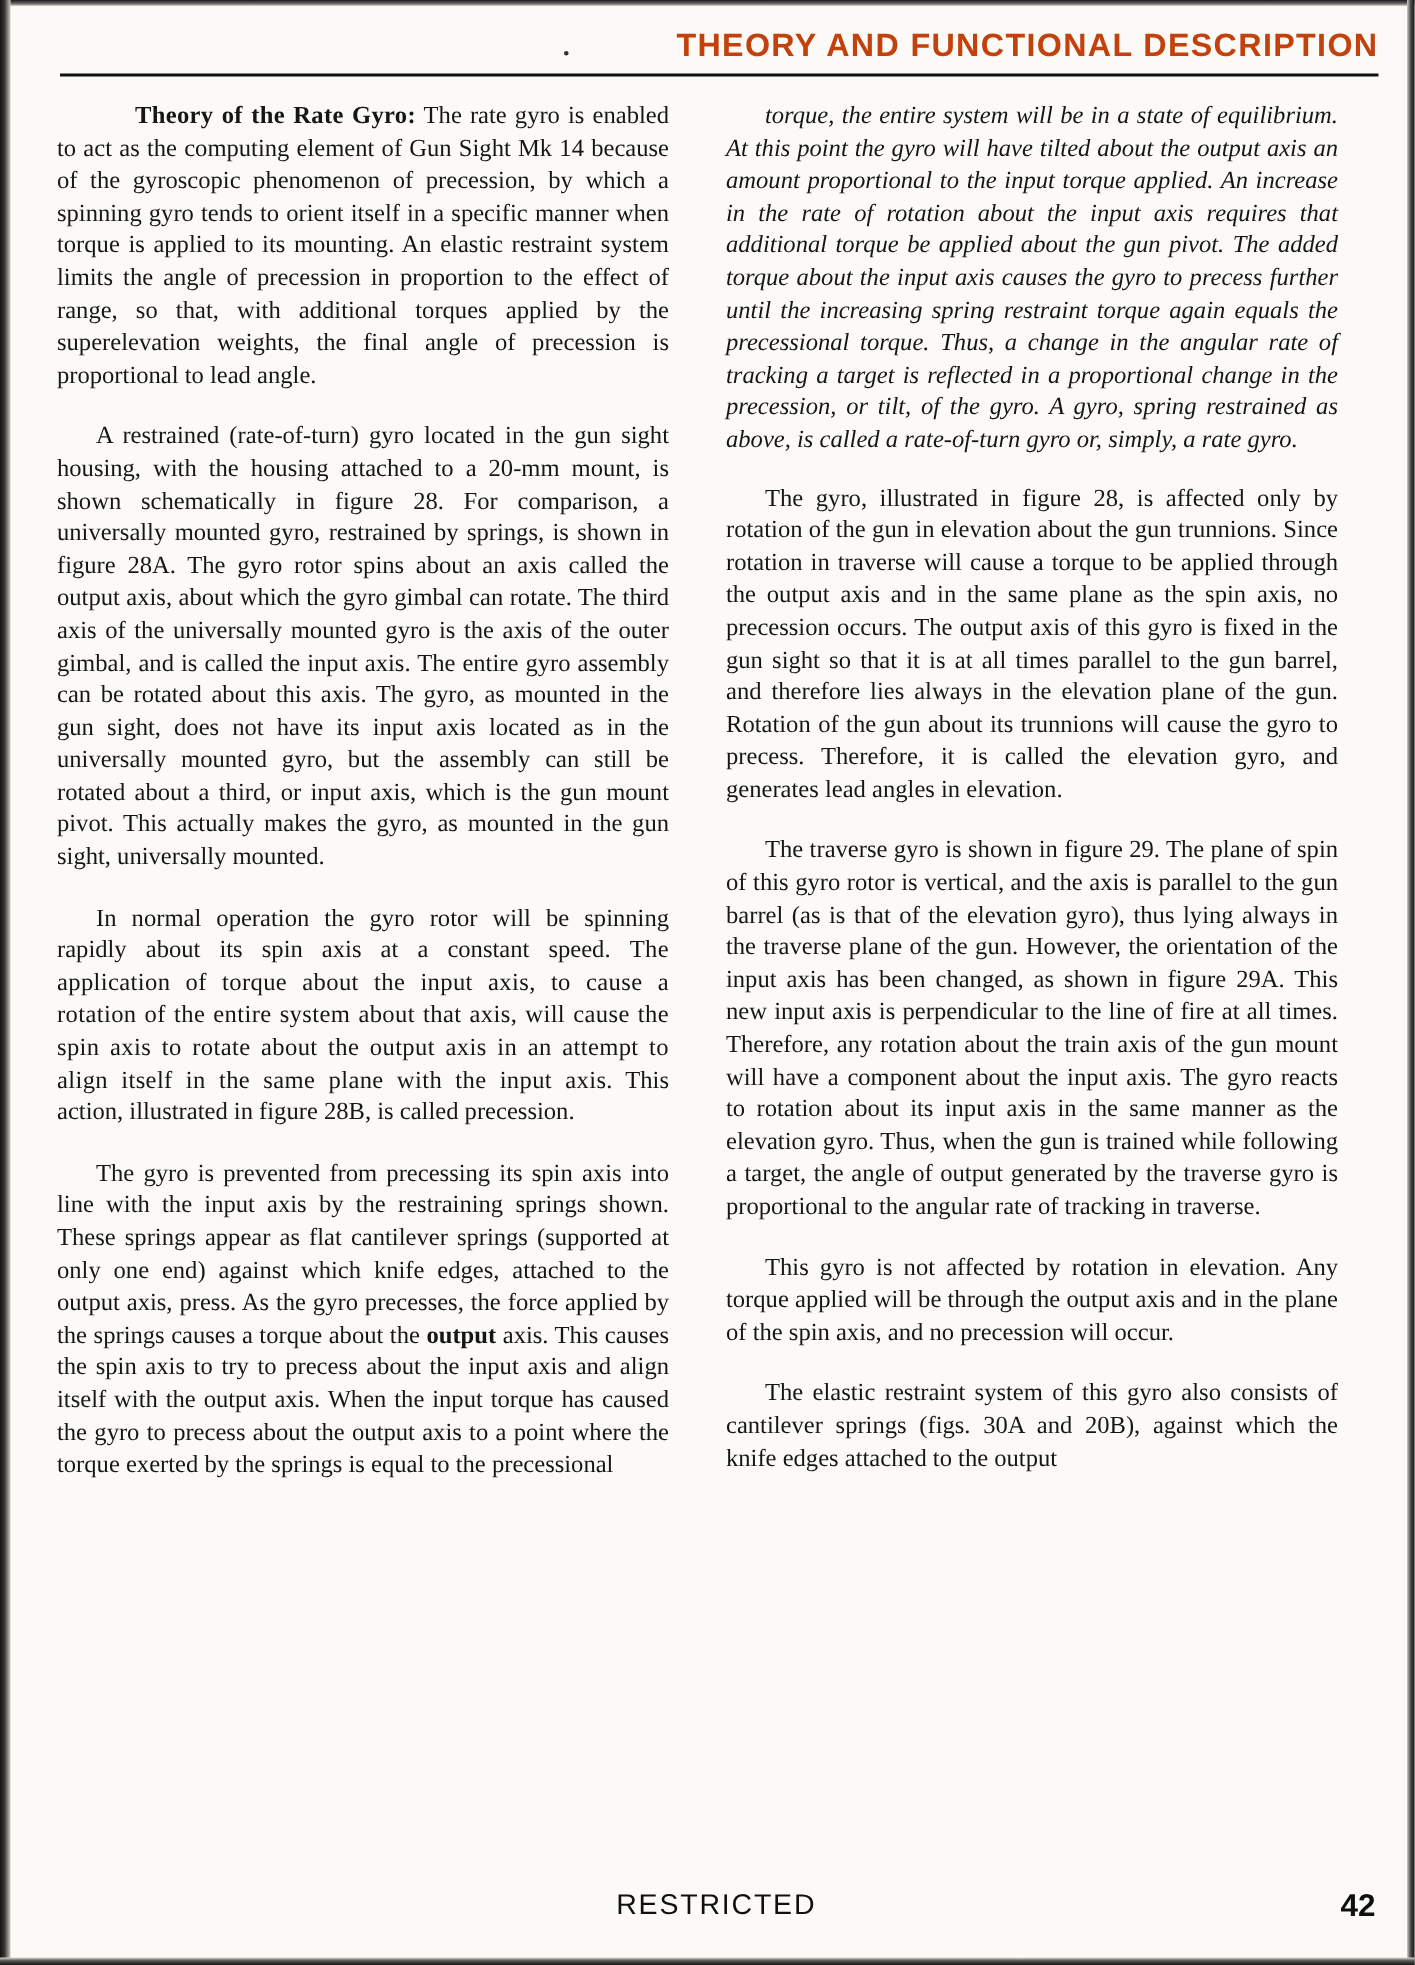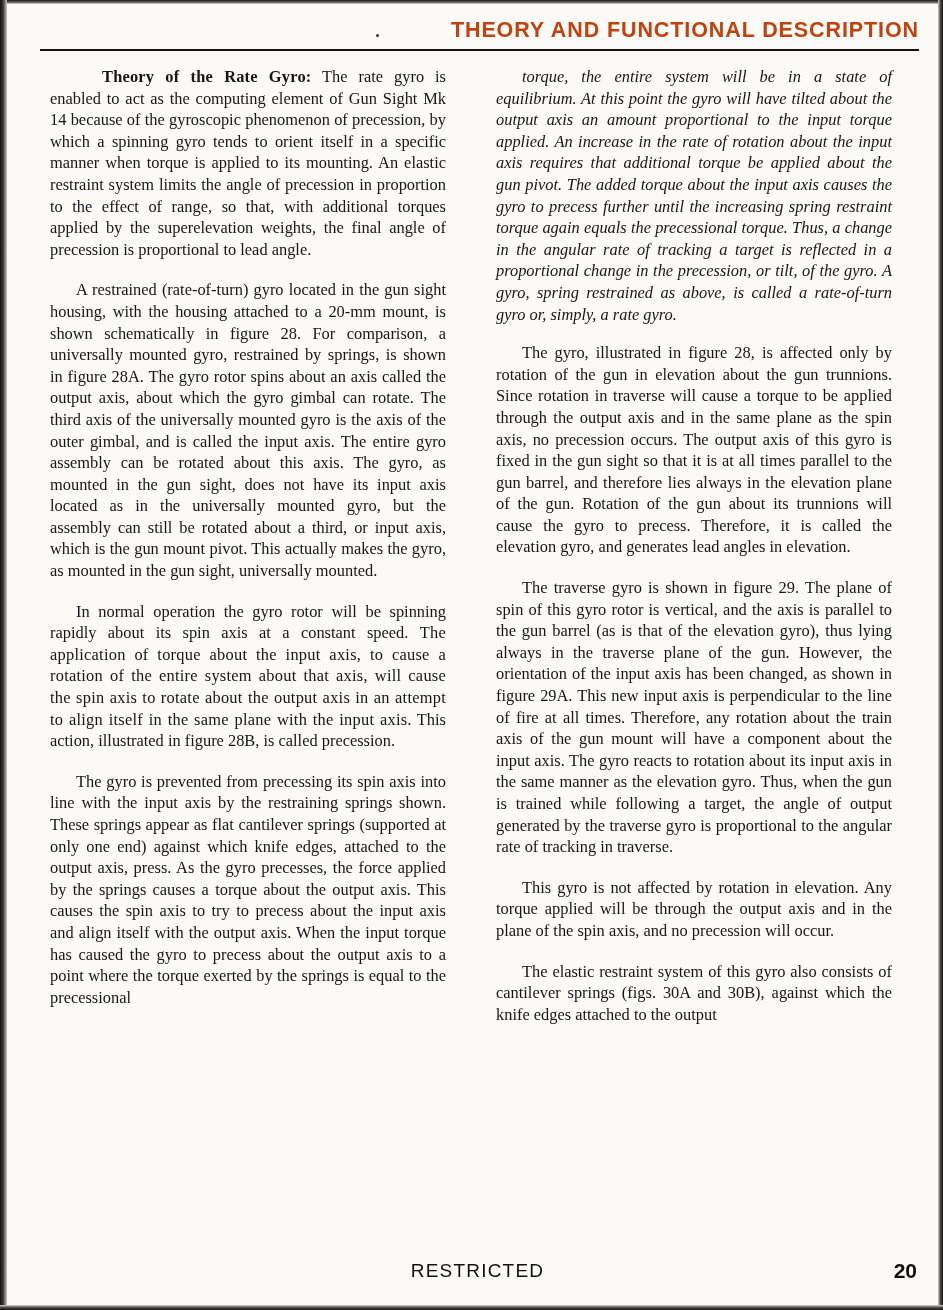--- a/index.html
+++ b/index.html
@@ -91,37 +91,37 @@
   }
   .col {
     width: 408px;
     font-size: 16.4px;
     line-height: 21.6px;
     text-align: justify;
     text-justify: inter-word;
     color: #161616;
   }
   .col p {
-    margin: 0 0 19px 12px;
+    margin: 0 0 19px 0;
     text-indent: 26px;
   }
   .col p.tight {
     margin-bottom: 17px;
     font-style: italic;
   }
   .run-in {
     font-weight: bold;
     letter-spacing: 0.2px;
   }
   .bold-run {
     font-weight: normal;
     letter-spacing: 0.25px;
   }
   .bold-word {
-    font-weight: normal;
+    font-weight: bold;
   }
   .first-para {
     text-indent: 0;
   }
   .first-para .run-in {
     padding-left: 26px;
   }
 
   .footer {
     position: absolute;
@@ -174,23 +174,23 @@
       <p>A restrained (rate-of-turn) gyro located in the gun sight housing, with the housing attached to a 20-mm mount, is shown schematically in figure 28. For comparison, a universally mounted gyro, restrained by springs, is shown in figure 28A. The gyro rotor spins about an axis called the output axis, about which the gyro gimbal can rotate. The third axis of the universally mounted gyro is the axis of the outer gimbal, and is called the input axis. The entire gyro assembly can be rotated about this axis. The gyro, as mounted in the gun sight, does not have its input axis located as in the universally mounted gyro, but the assembly can still be rotated about a third, or input axis, which is the gun mount pivot. This actually makes the gyro, as mounted in the gun sight, universally mounted.</p>
       <p><span>In normal operation the gyro rotor will be spinning rapidly about its spin axis at a constant speed. </span><span class="bold-run">The application of torque about the input axis, to cause a rotation of the entire system about that axis, will cause the spin axis to rotate about the output axis in an attempt to align itself in the same plane with the input axis.</span><span>  This action, illustrated in figure 28B, is called precession.</span></p>
       <p><span>The gyro is prevented from precessing its spin axis into line with the input axis by the restraining springs shown. These springs appear as flat cantilever springs (supported at only one end) against which knife edges, attached to the output axis, press. As the gyro precesses, the force applied by the springs causes a torque about the </span><span class="bold-word">output</span><span> axis. This causes the spin axis to try to precess about the input axis and align itself with the output axis. When the input torque has caused the gyro to precess about the output axis to a point where the torque exerted by the springs is equal to the precessional</span></p>
     </div>
 
     <div class="col">
       <p class="first-para tight">torque, the entire system will be in a state of equilibrium. At this point the gyro will have tilted about the output axis an amount proportional to the input torque applied. An increase in the rate of rotation about the input axis requires that additional torque be applied about the gun pivot. The added torque about the input axis causes the gyro to precess further until the increasing spring restraint torque again equals the precessional torque. Thus, a change in the angular rate of tracking a target is reflected in a proportional change in the precession, or tilt, of the gyro. A gyro, spring restrained as above, is called a rate-of-turn gyro or, simply, a rate gyro.</p>
       <p>The gyro, illustrated in figure 28, is affected only by rotation of the gun in elevation about the gun trunnions. Since rotation in traverse will cause a torque to be applied through the output axis and in the same plane as the spin axis, no precession occurs. The output axis of this gyro is fixed in the gun sight so that it is at all times parallel to the gun barrel, and therefore lies always in the elevation plane of the gun. Rotation of the gun about its trunnions will cause the gyro to precess. Therefore, it is called the elevation gyro, and generates lead angles in elevation.</p>
       <p>The traverse gyro is shown in figure 29. The plane of spin of this gyro rotor is vertical, and the axis is parallel to the gun barrel (as is that of the elevation gyro), thus lying always in the traverse plane of the gun. However, the orientation of the input axis has been changed, as shown in figure 29A. This new input axis is perpendicular to the line of fire at all times. Therefore, any rotation about the train axis of the gun mount will have a component about the input axis. The gyro reacts to rotation about its input axis in the same manner as the elevation gyro. Thus, when the gun is trained while following a target, the angle of output generated by the traverse gyro is proportional to the angular rate of tracking in traverse.</p>
       <p>This gyro is not affected by rotation in elevation. Any torque applied will be through the output axis and in the plane of the spin axis, and no precession will occur.</p>
-      <p>The elastic restraint system of this gyro also consists of cantilever springs (figs. 30A and 30B), against which the knife edges attached to the output</p>
+      <p>The elastic restraint system of this gyro also consists of cantilever springs (figs. 30A and 20B), against which the knife edges attached to the output</p>
     </div>
 
   </div>
 
   <div class="footer">
     <div class="footer-center">RESTRICTED</div>
-    <div class="footer-page">20</div>
+    <div class="footer-page">42</div>
   </div>
 
 </div>
 
 </body></html>

